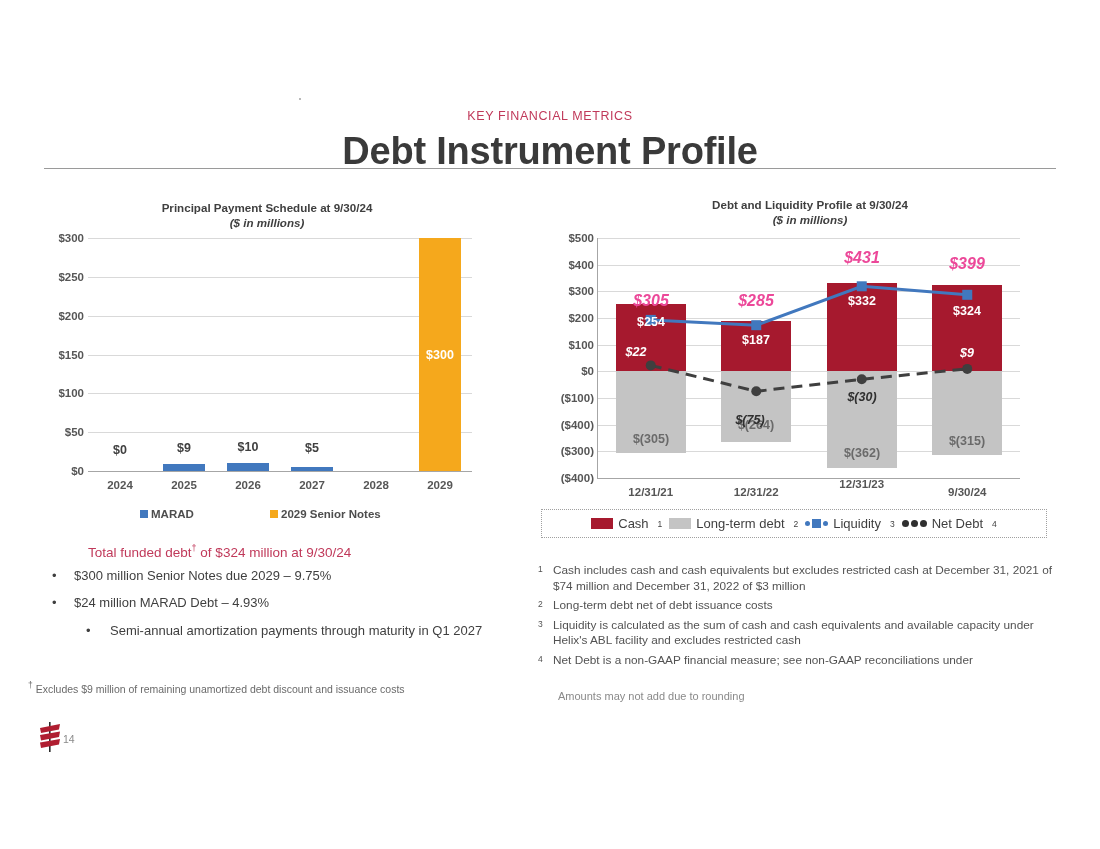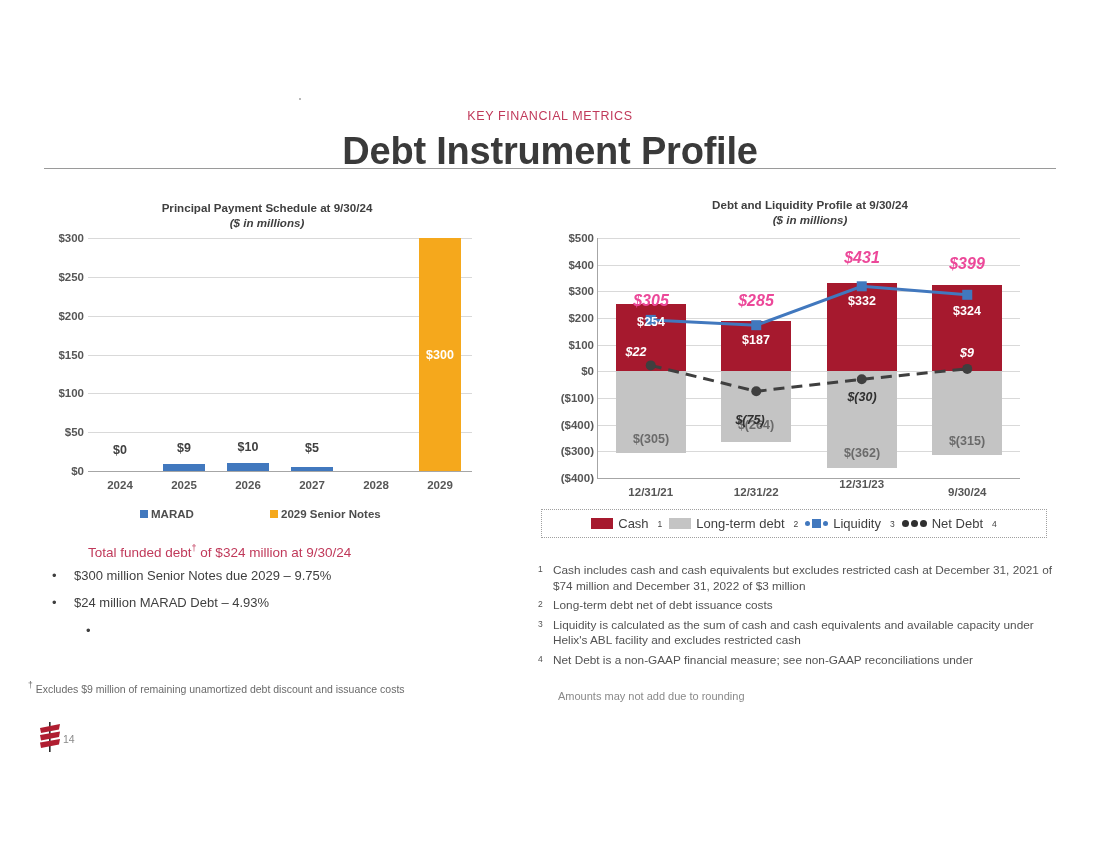--- a/index.html
+++ b/index.html
@@ -278,20 +278,21 @@
     <div class="bul">
       <span class="dot">•</span>
       <span>$300 million Senior Notes due 2029 – 9.75%</span>
     </div>
     <div class="bul">
       <span class="dot">•</span>
       <span>$24 million MARAD Debt – 4.93%</span>
     </div>
     <div class="bul sub">
       <span class="dot">•</span>
+      <span>Semi-annual amortization payments through maturity in Q1 2027</span>
     </div>
   </div>
 
   <div class="fn-dagger" style="left:28px;top:680px;width:470px;">
     <span class="sup">†</span><span>Excludes $9 million of remaining unamortized debt discount and issuance costs</span>
   </div>
 
   <div class="fnotes" style="left:538px;top:563px;width:528px;">
     <div class="fn">
       <span class="num">1</span>

